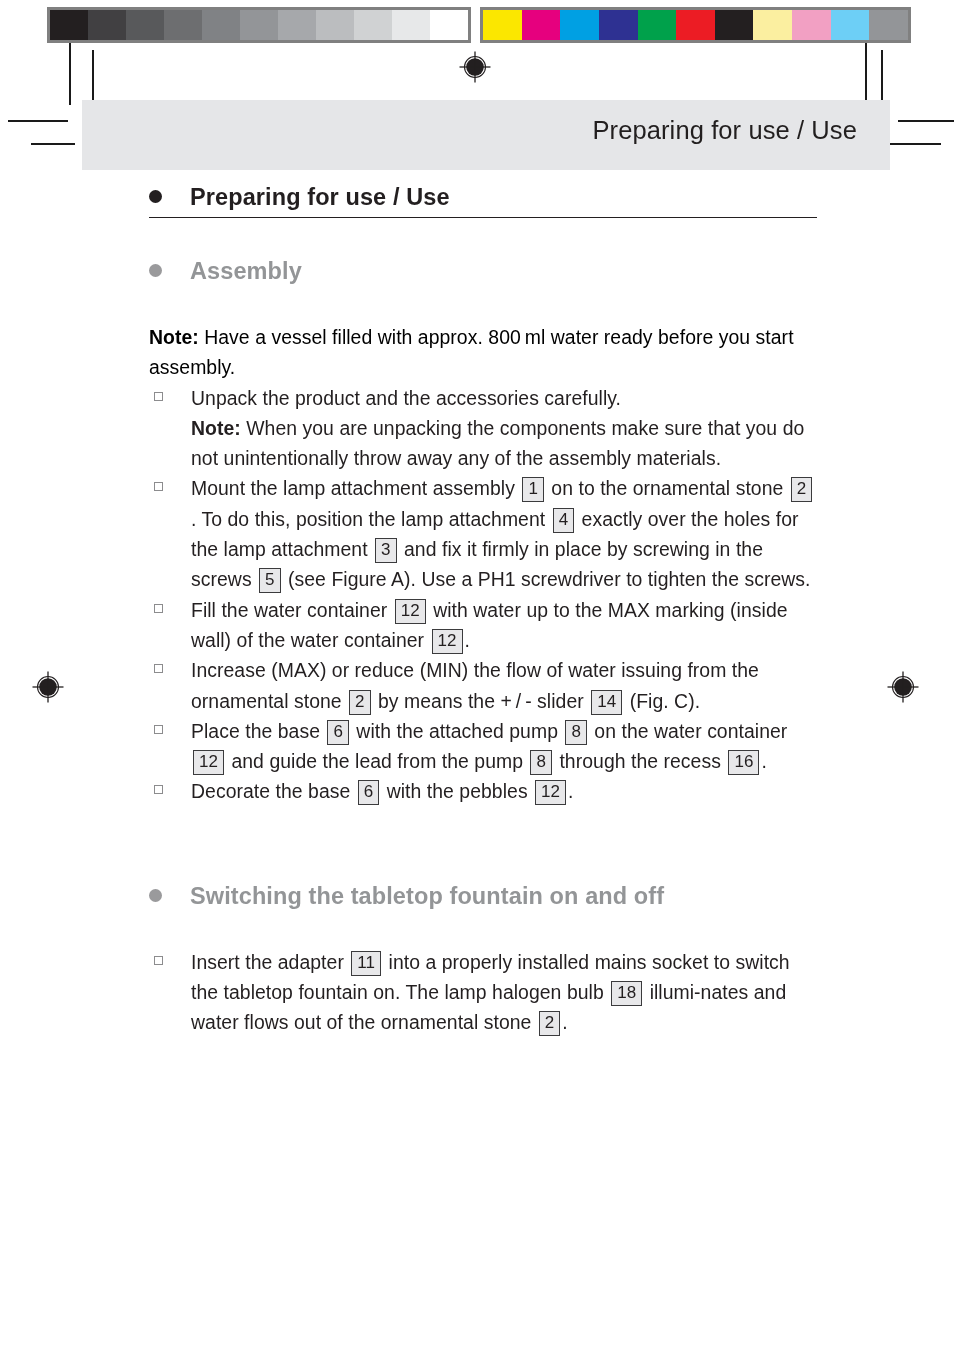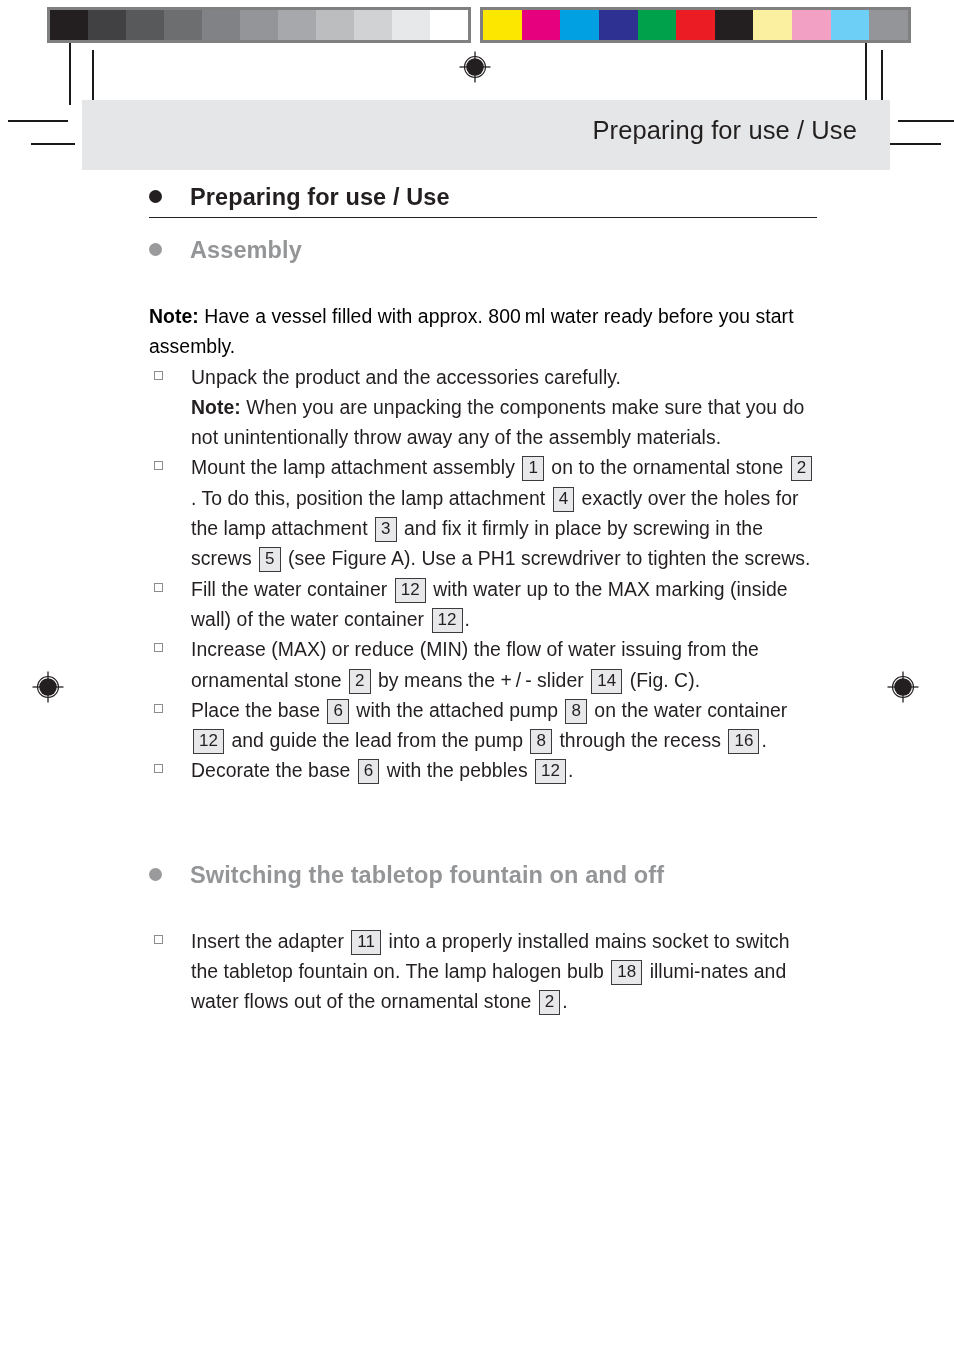--- a/index.html
+++ b/index.html
@@ -111,21 +111,21 @@
     margin-left: 28px;
     letter-spacing: 0.1px;
   }
   .h2 {
     font-size: 23.5px;
     font-weight: bold;
     color: #939597;
     margin-left: 28px;
     letter-spacing: 0.1px;
   }
-  #assembly-heading { margin-top: 19px; }
+  #assembly-heading { margin-top: 40px; }
   #switch-heading { margin-top: 76px; }
 
   
   .para {
     font-size: 19.4px;
     line-height: 30.3px;
     color: #000000;
     letter-spacing: 0.05px;
   }
   #note-intro { margin-top: 37px; }

